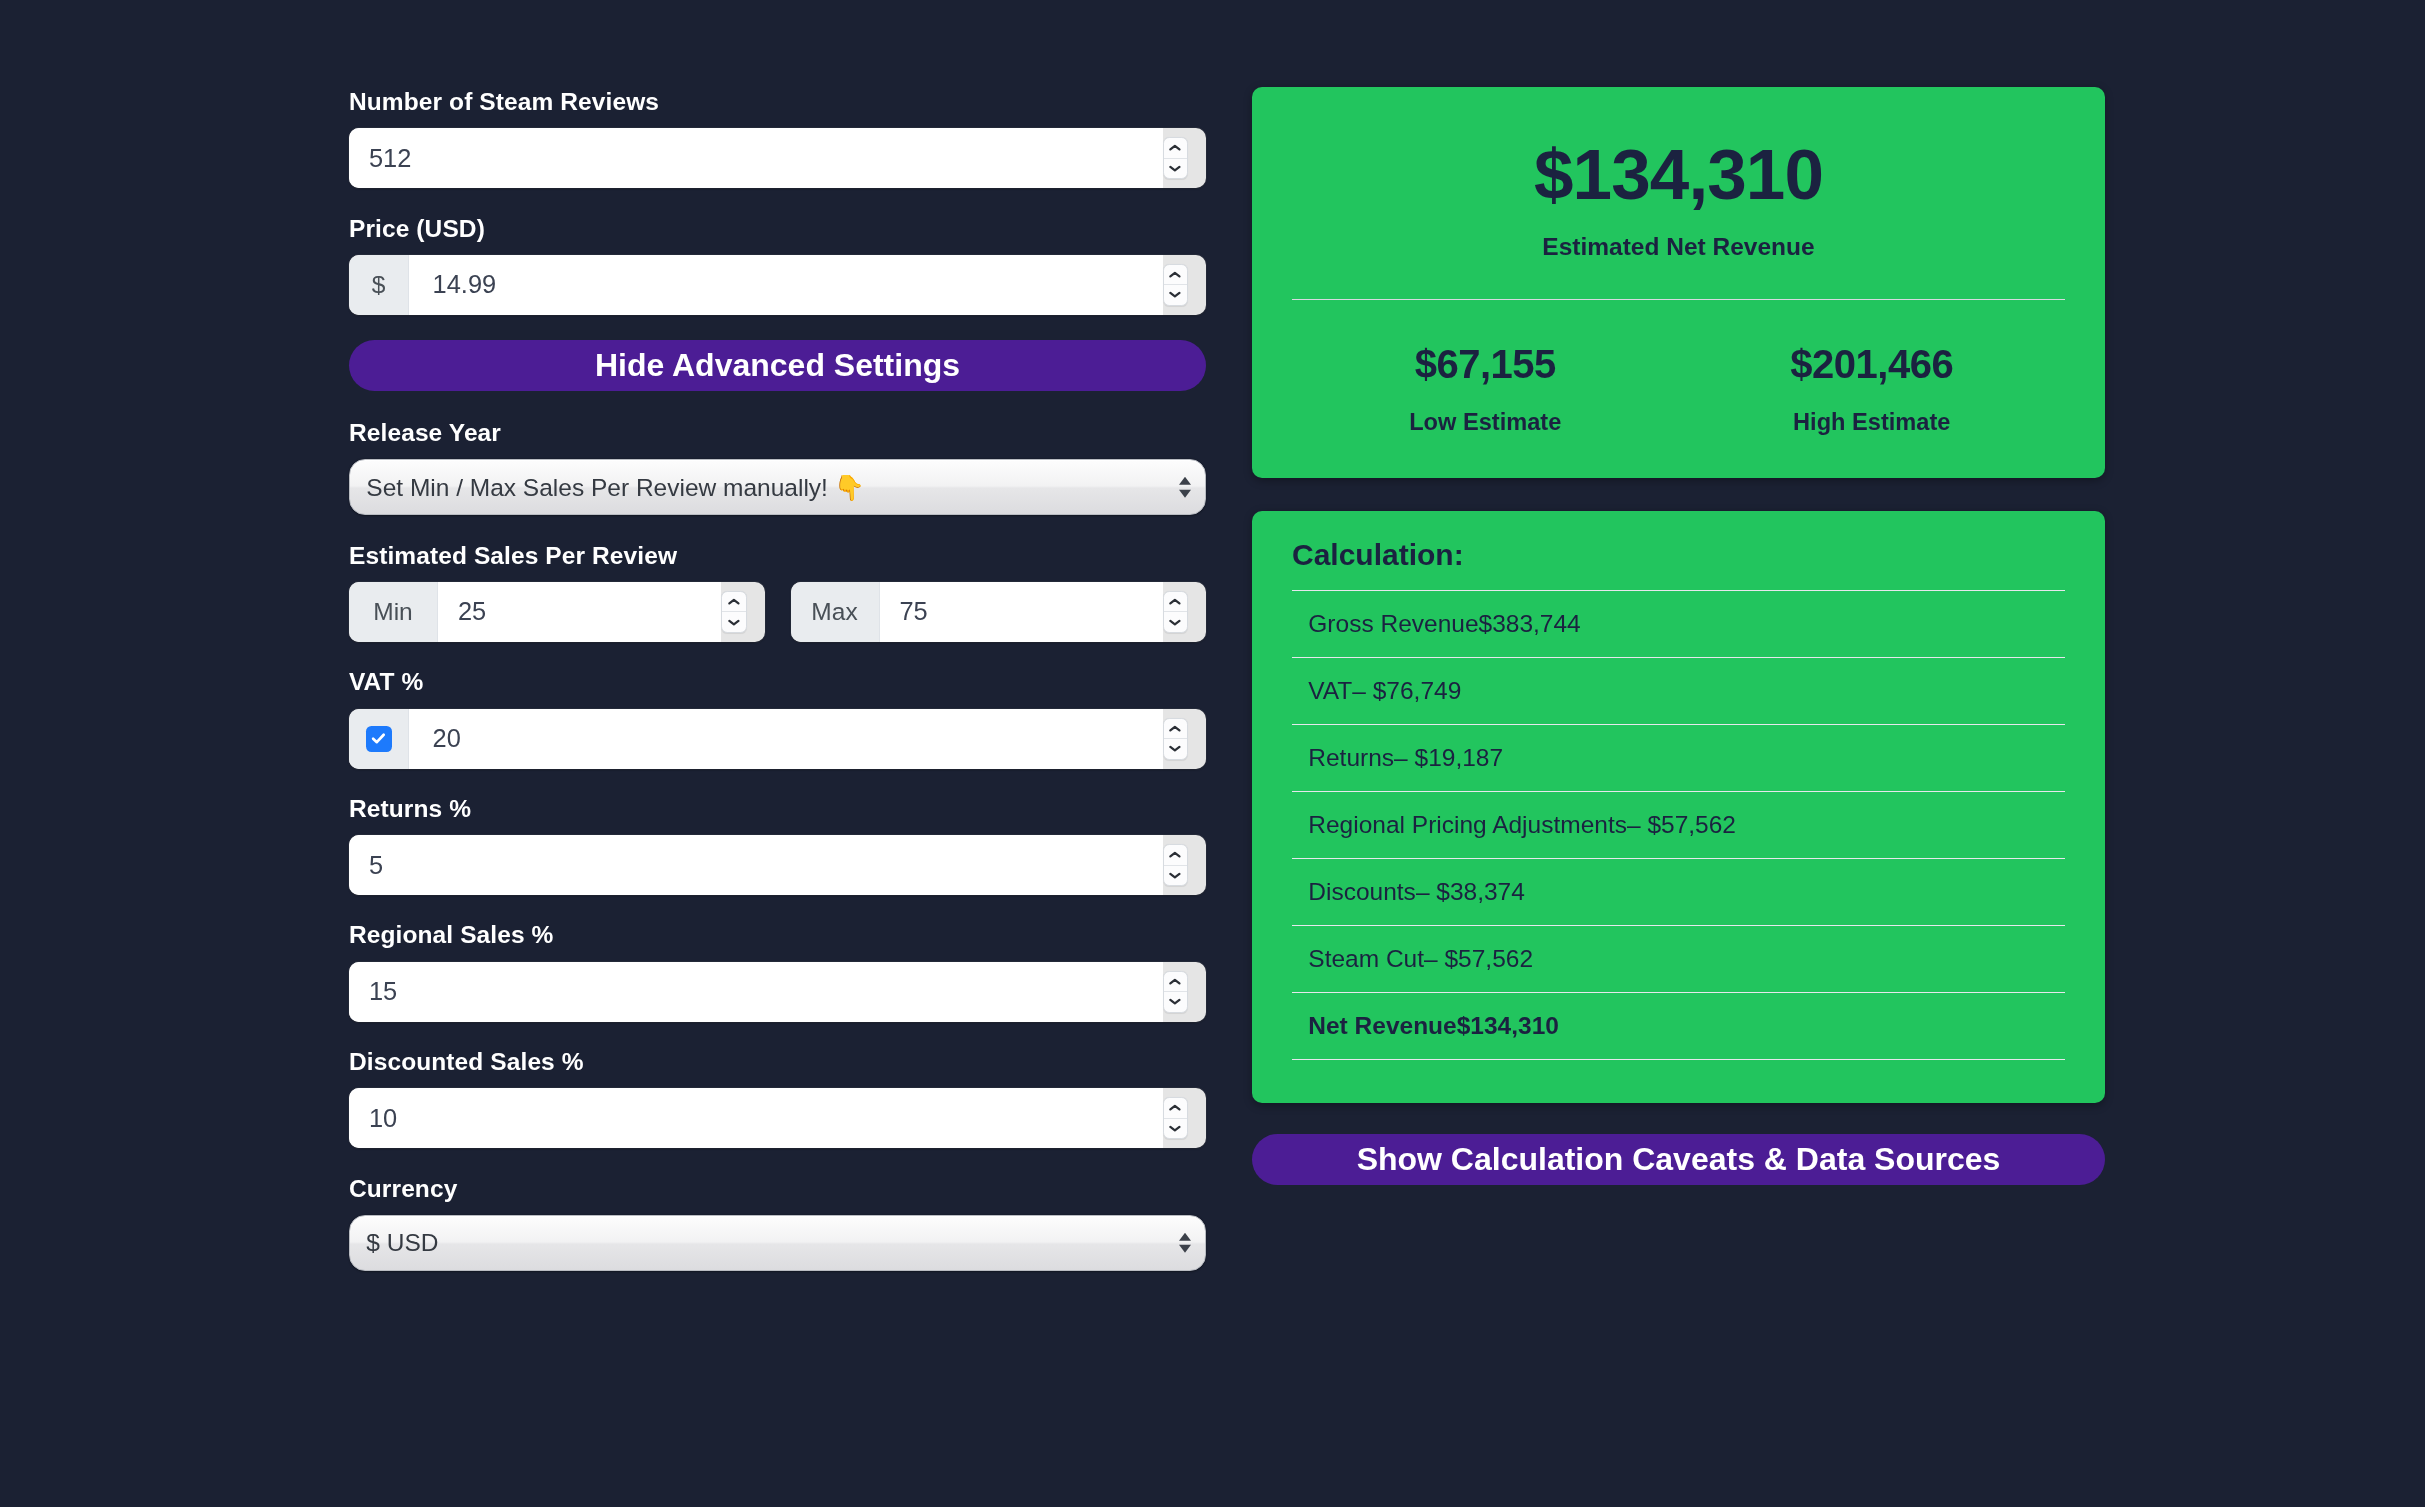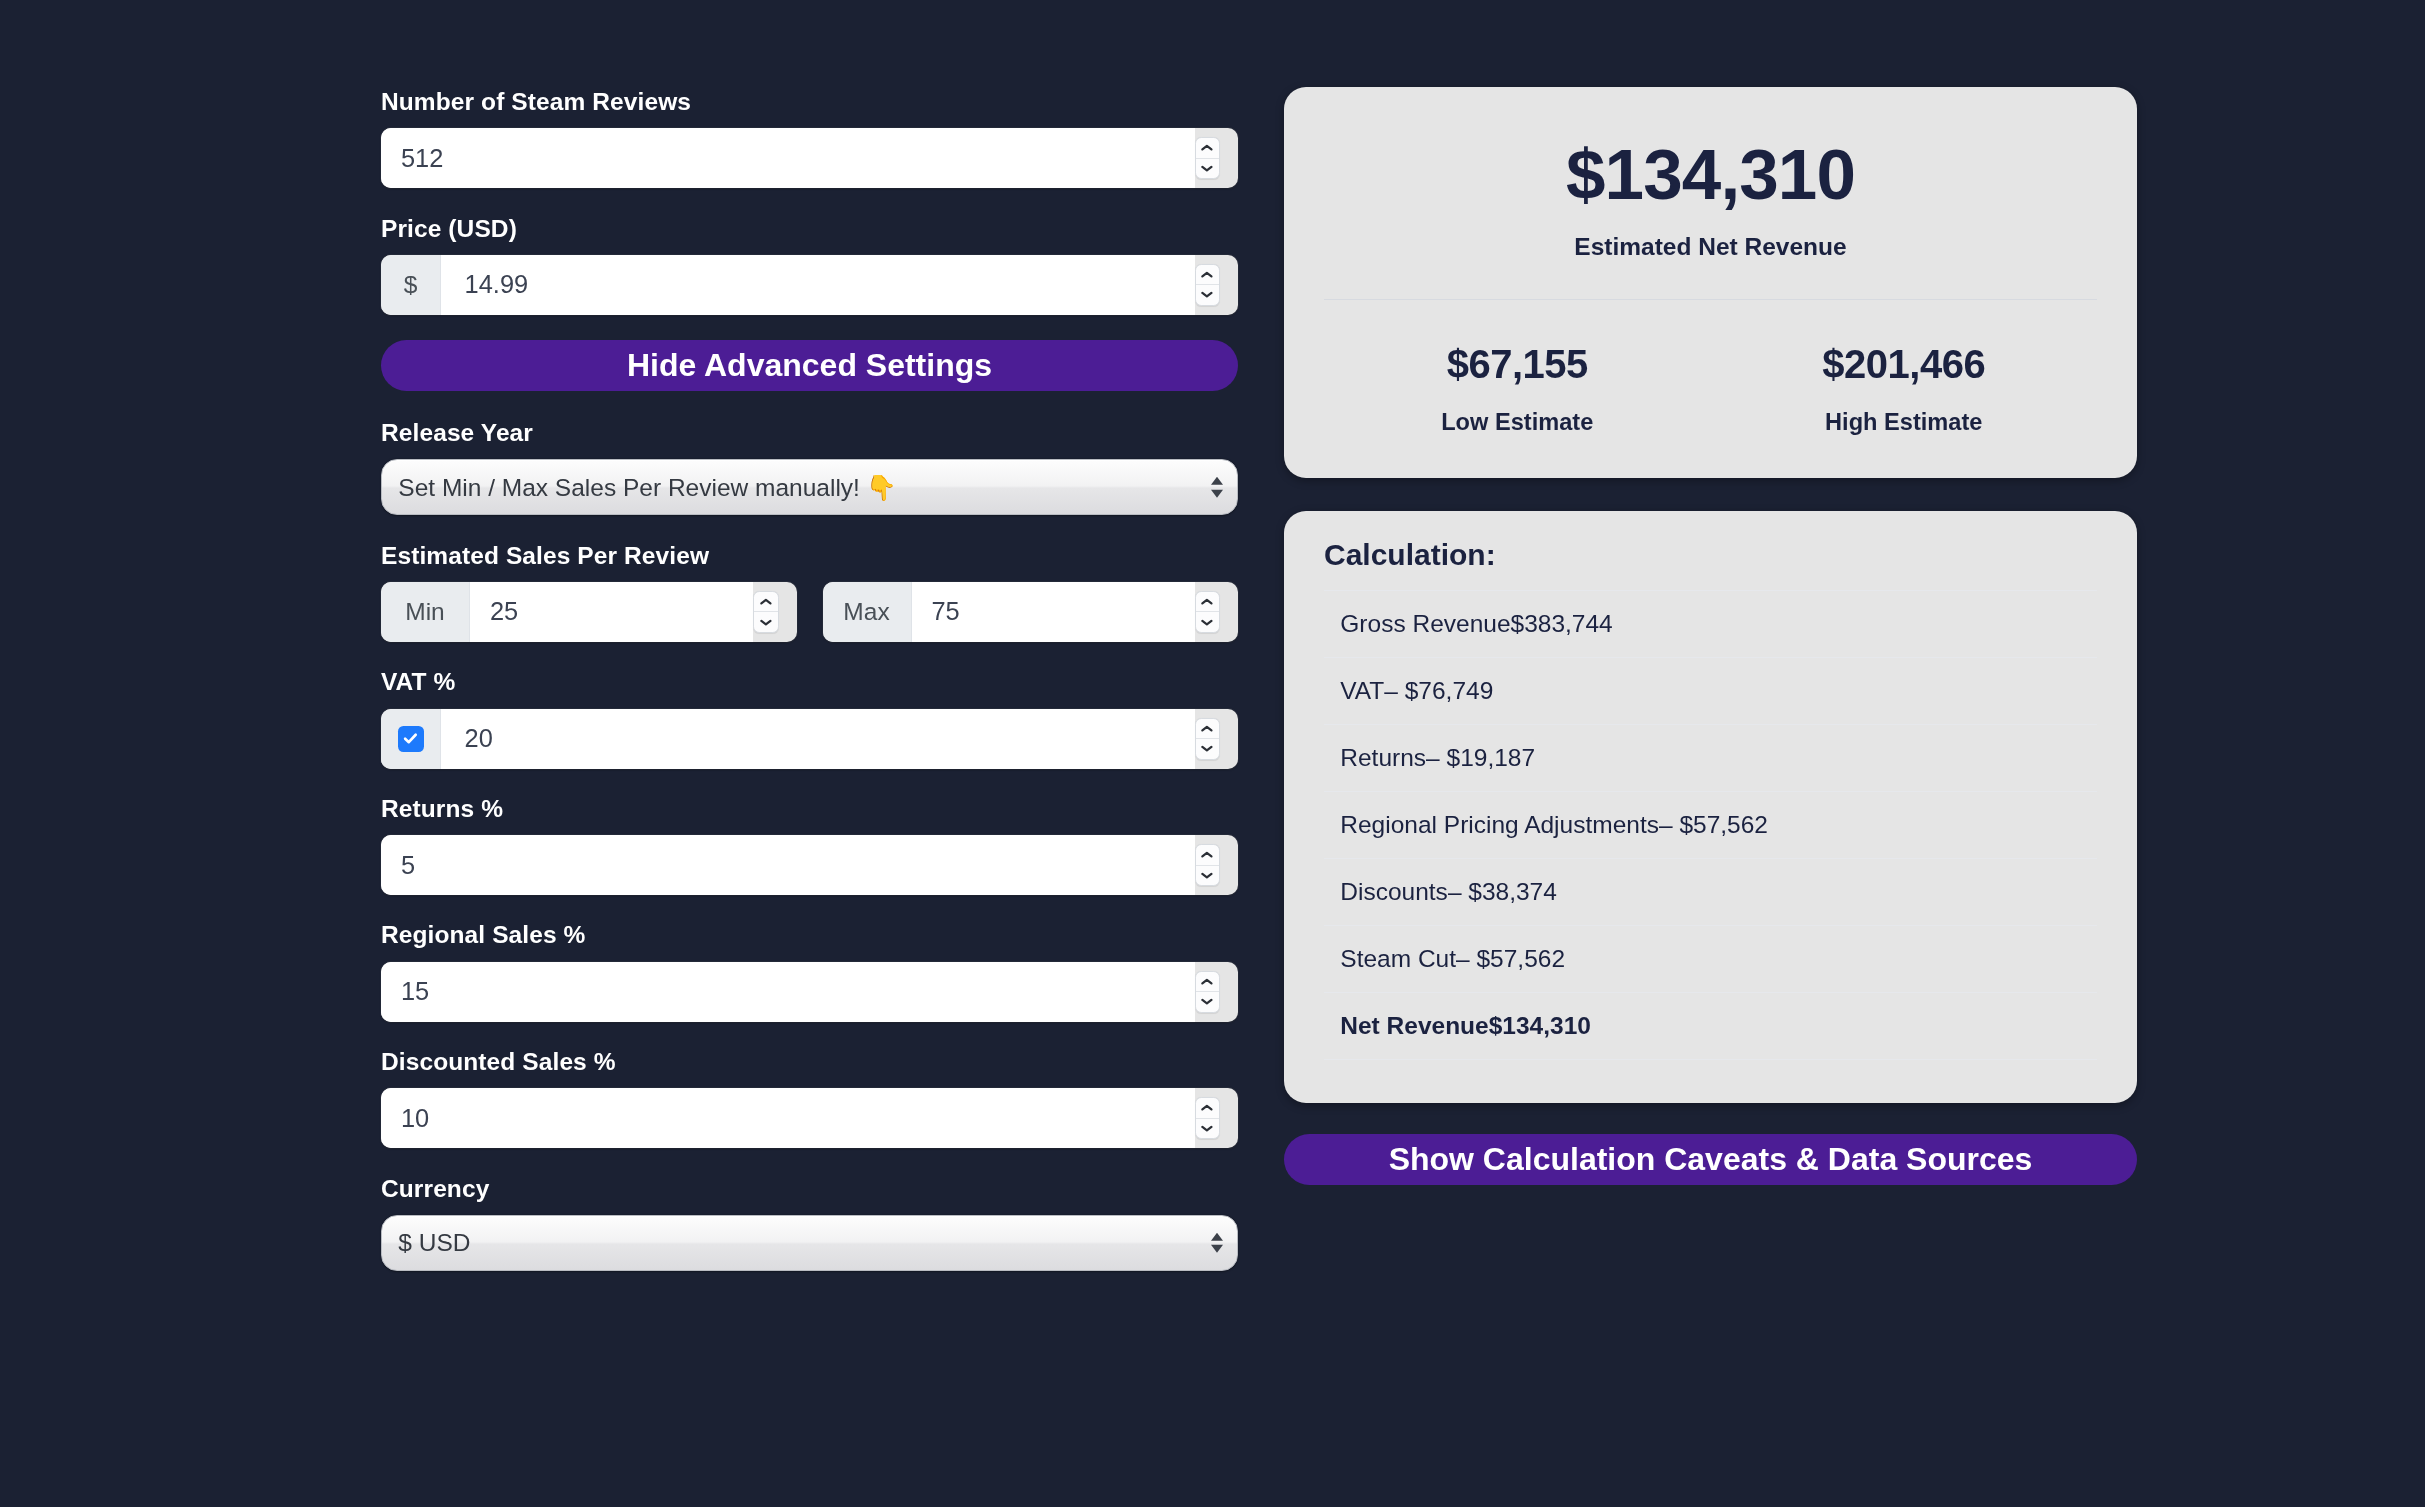--- a/index.html
+++ b/index.html
@@ -11,21 +11,20 @@
     font-family: "Liberation Sans", sans-serif;
     -webkit-font-smoothing: antialiased;
   }
 
   #app {
     position: relative;
     width: 2256px;
     height: 1508px;
     background: #1b2133;
     overflow: hidden;
-    margin-left: 32px;
   }
 
   
   .form-col {
     position: absolute;
     left: 349px;
     top: 87px;
     width: 857px;
   }
 
@@ -179,22 +178,22 @@
 
   
   .right-col {
     position: absolute;
     left: 1252px;
     top: 87px;
     width: 853px;
   }
 
   .card {
-    background: #e5e5e5;
-    border-radius: 22px;
+    background: #22c55e;
+    border-radius: 10px;
     box-shadow: 0 2.7px 9px rgba(0,0,0,0.30);
   }
 
   .summary-card { padding: 51px 40px 42px; text-align: center; }
 
   .big-number {
     font-size: 71px;
     font-weight: 700;
     color: #1b2240;
     letter-spacing: -0.9px;

